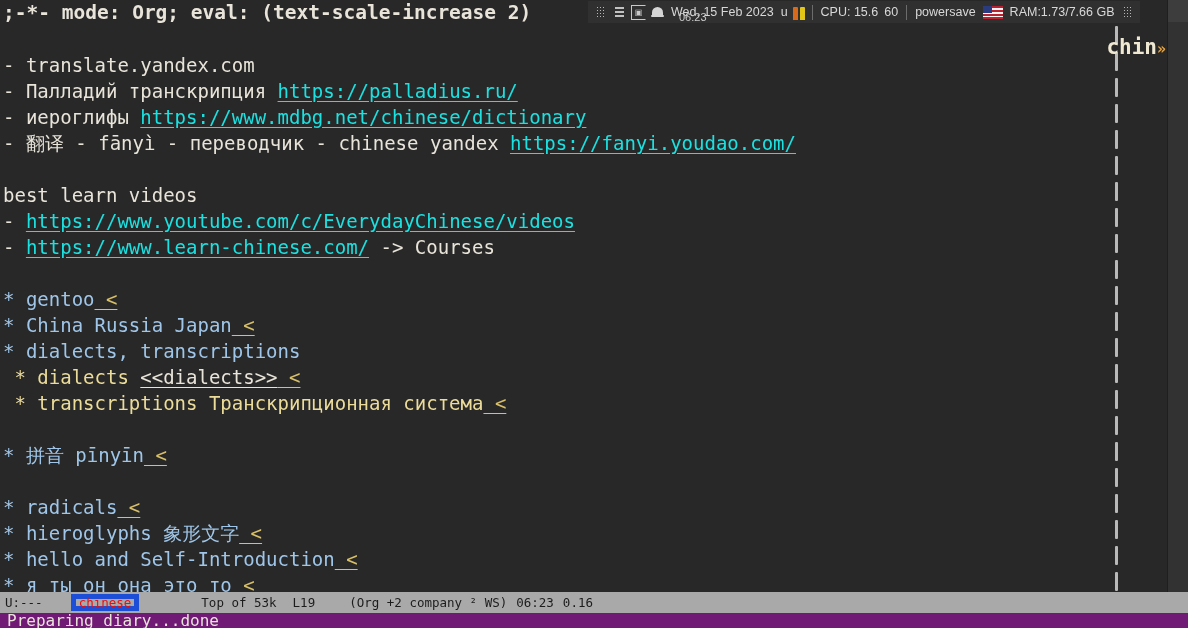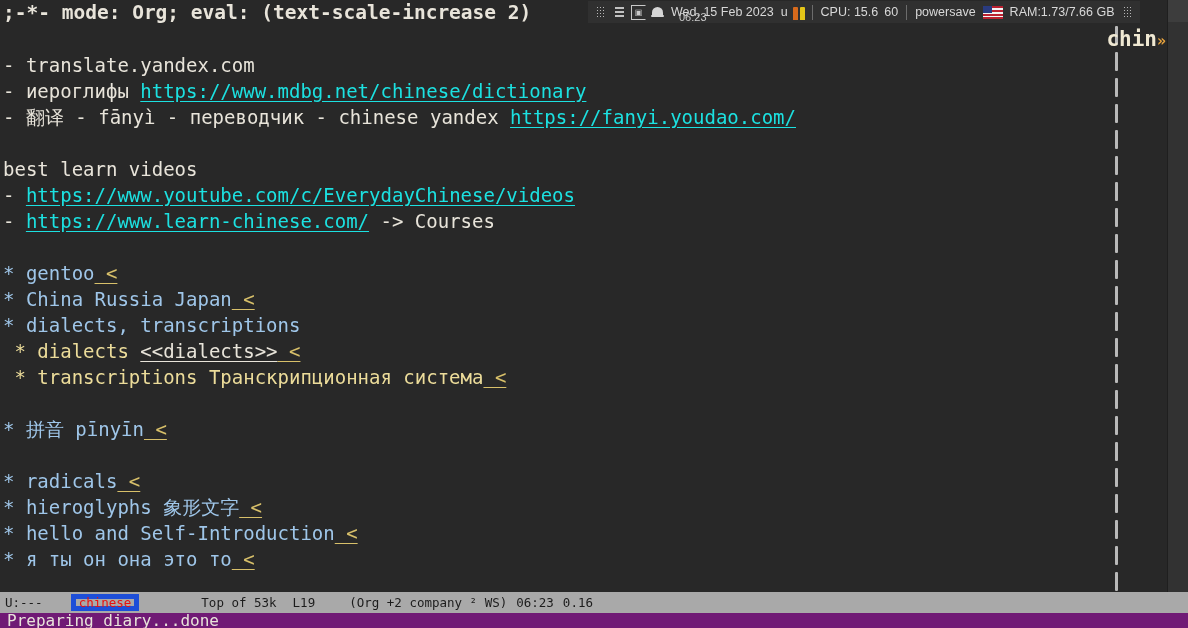--- a/index.html
+++ b/index.html
@@ -247,20 +247,21 @@
 </head>
 <body>
 
 <div id="app">
 
   <div class="buffer">
     <div id="lines-container">
         <div class="line header-line"><span class="plain">;-*- mode: Org; eval: (text-scale-increase 2)</span></div>
         <div class="line">&nbsp;</div>
         <div class="line"><span class="plain">- translate.yandex.com</span></div>
+        <div class="line"><span class="plain">- Палладий транскрипция </span><span class="link">https://palladius.ru/</span></div>
         <div class="line"><span class="plain">- иероглифы </span><span class="link">https://www.mdbg.net/chinese/dictionary</span></div>
         <div class="line"><span class="plain">- </span><span class="plain cjk">翻译</span><span class="plain"> - fānyì - переводчик - chinese yandex </span><span class="link">https://fanyi.youdao.com/</span></div>
         <div class="line">&nbsp;</div>
         <div class="line"><span class="plain">best learn videos</span></div>
         <div class="line"><span class="plain">- </span><span class="link">https://www.youtube.com/c/EverydayChinese/videos</span></div>
         <div class="line"><span class="plain">- </span><span class="link">https://www.learn-chinese.com/</span><span class="plain"> -&gt; Courses</span></div>
         <div class="line">&nbsp;</div>
         <div class="line"><span class="h1">* gentoo</span><span class="tag"> &lt;</span></div>
         <div class="line"><span class="h1">* China Russia Japan</span><span class="tag"> &lt;</span></div>
         <div class="line"><span class="h1">* dialects, transcriptions</span></div>
@@ -354,17 +355,17 @@
     <span style="width:34px"></span>
     <span class="ml-seg">(Org +2 company ² WS)</span>
     <span style="width:9px"></span>
     <span class="ml-seg">06:23</span>
     <span style="width:9px"></span>
     <span class="ml-seg">0.16</span>
   </div>
 
   <div class="echo">Preparing diary...done</div>
 
-  <div style="position:absolute; right:22px; top:0px; height:26px; line-height:26px; font-size:21px; font-weight:bold; color:#efe8d2; font-family:'DejaVu Sans Mono','Liberation Mono',monospace; white-space:pre;text-align:right;">
+  <div style="position:absolute; right:22px; top:8px; height:26px; line-height:26px; font-size:21px; font-weight:bold; color:#efe8d2; font-family:'DejaVu Sans Mono','Liberation Mono',monospace; white-space:pre;text-align:right;">
     <span>chin</span><span style="color:#e8a33d; font-size:15px;">»</span>
   </div>
 
 </div>
 
 </body></html>

